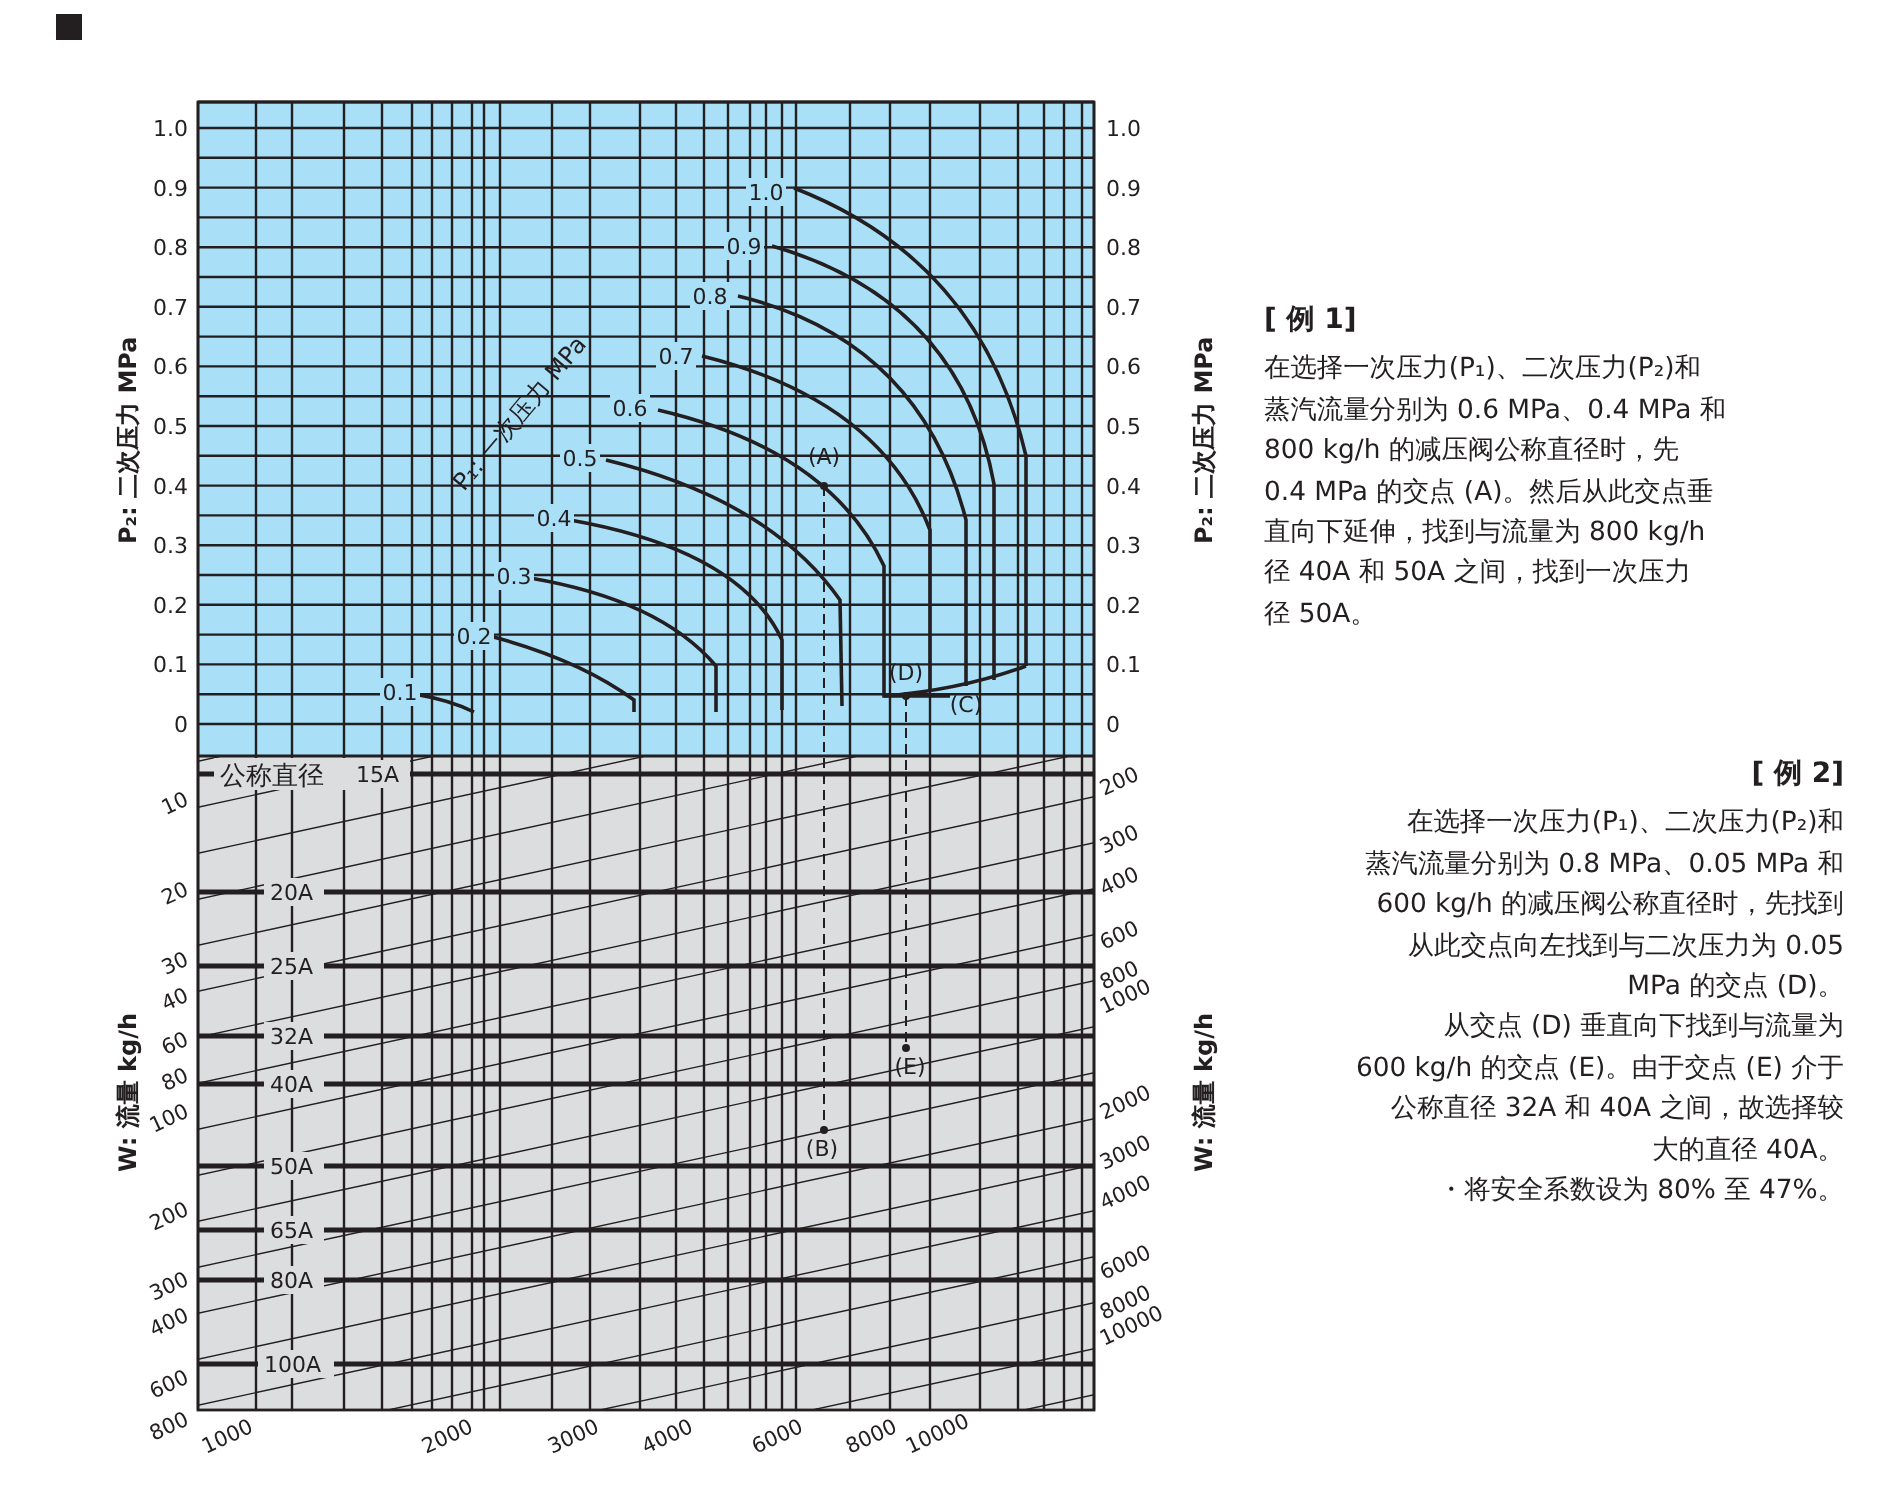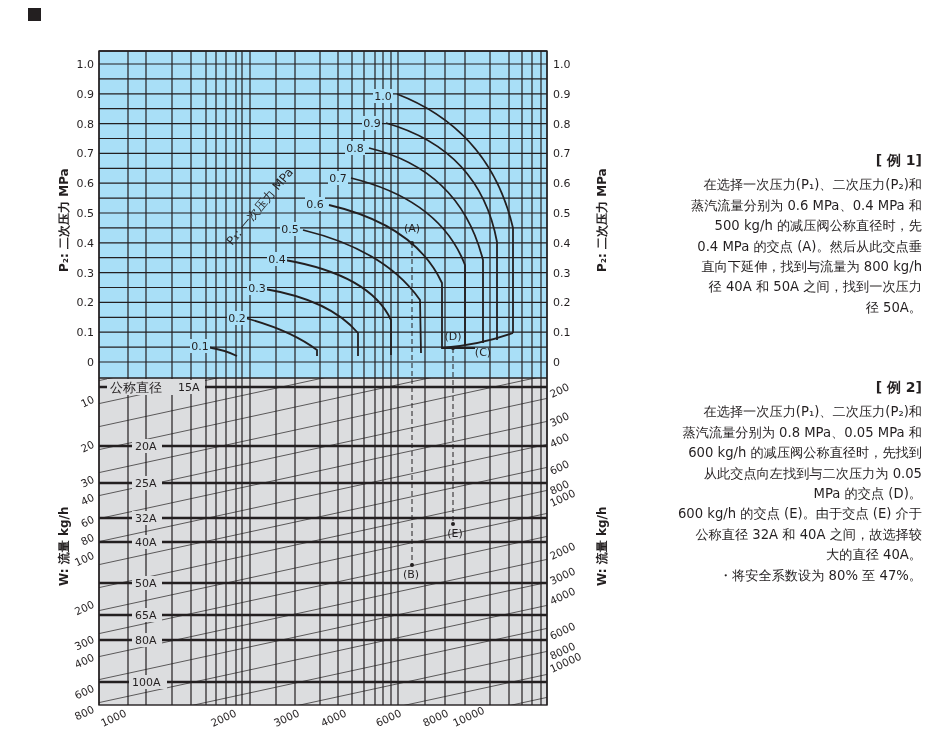--- a/index.html
+++ b/index.html
@@ -266,38 +266,39 @@
       <text x="411" y="578" text-anchor="middle" font-size="11" fill="#231f20">(B)</text>
       <text x="455" y="537" text-anchor="middle" font-size="11" fill="#231f20">(E)</text>
     </g>
 </svg>
 
 <div class="ylab-v" style="left:56px; top:272px;">P₂: 二次压力 MPa</div>
 <div class="ylab-v" style="left:594px; top:272px;">P₂: 二次压力 MPa</div>
 <div class="ylab-v" style="left:56px; top:586px;">W: 流量 kg/h</div>
 <div class="ylab-v" style="left:594px; top:586px;">W: 流量 kg/h</div>
 
-<div class="panel" style="top:150px;text-align:right;">
+<div class="panel" style="top:150px;">
   <h3>[ 例 1]</h3>
   <div id="ex1">
       <p>在选择一次压力(P₁)、二次压力(P₂)和</p>
       <p>蒸汽流量分别为 0.6 MPa、0.4 MPa 和</p>
-      <p>500 kg/h 的减压阀公称直径时，先</p>
+      <p>800 kg/h 的减压阀公称直径时，先</p>
       <p>0.4 MPa 的交点 (A)。然后从此交点垂</p>
       <p>直向下延伸，找到与流量为 800 kg/h</p>
       <p>径 40A 和 50A 之间，找到一次压力</p>
       <p>径 50A。</p>
     </div>
 </div>
 <div class="panel" style="top:377px;text-align:right;">
   <h3>[ 例 2]</h3>
   <div id="ex2">
       <p>在选择一次压力(P₁)、二次压力(P₂)和</p>
       <p>蒸汽流量分别为 0.8 MPa、0.05 MPa 和</p>
       <p>600 kg/h 的减压阀公称直径时，先找到</p>
       <p>从此交点向左找到与二次压力为 0.05</p>
       <p>MPa 的交点 (D)。</p>
+      <p>从交点 (D) 垂直向下找到与流量为</p>
       <p>600 kg/h 的交点 (E)。由于交点 (E) 介于</p>
       <p>公称直径 32A 和 40A 之间，故选择较</p>
       <p>大的直径 40A。</p>
       <p>・将安全系数设为 80% 至 47%。</p>
     </div>
 </div>
 
 </body></html>

